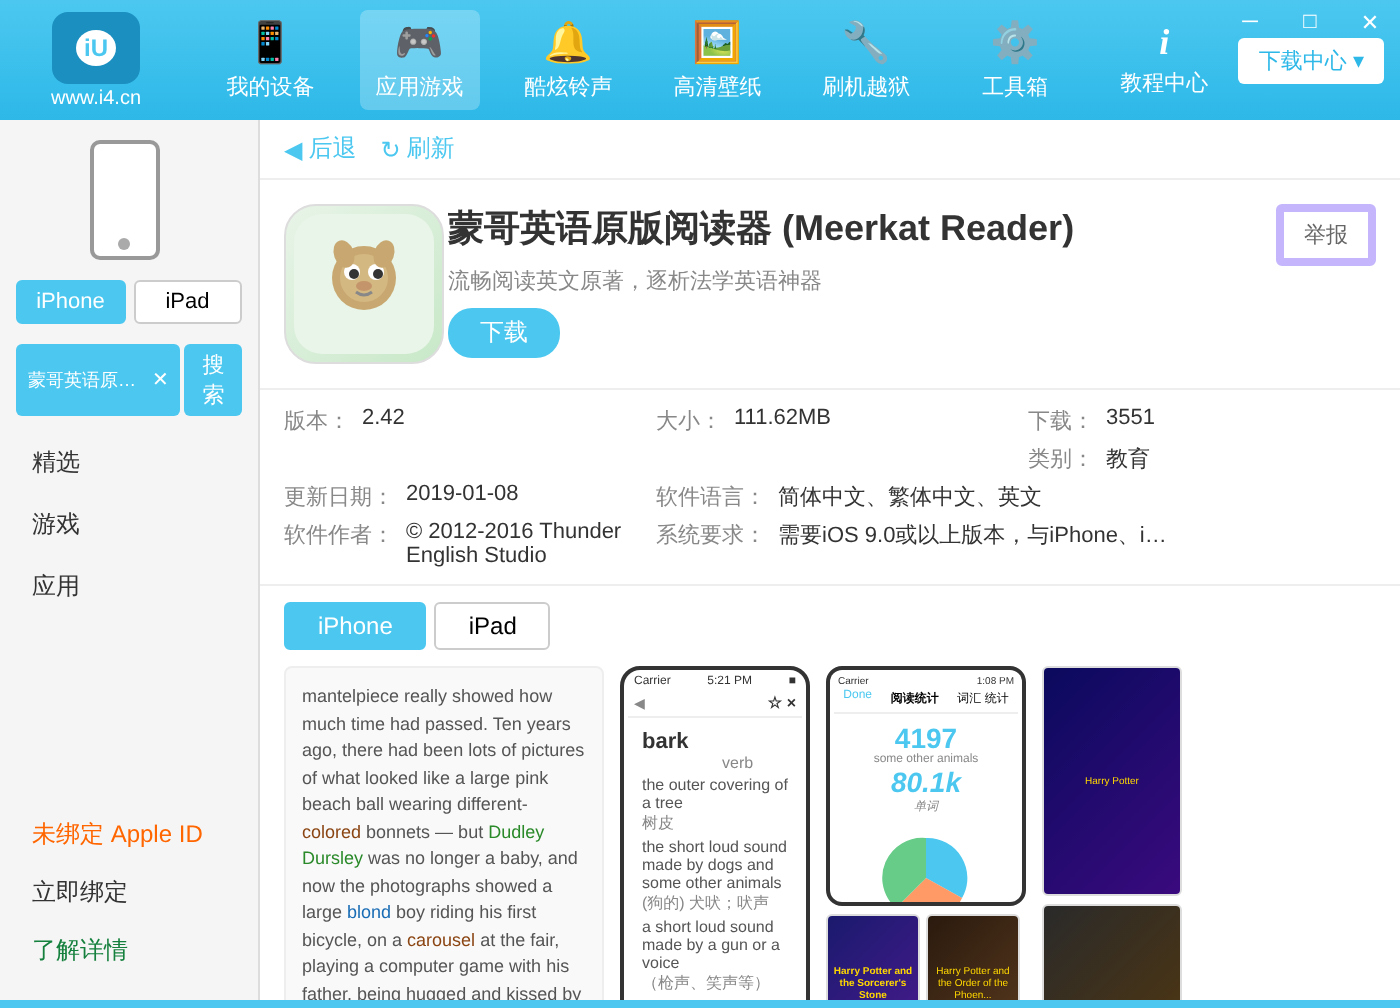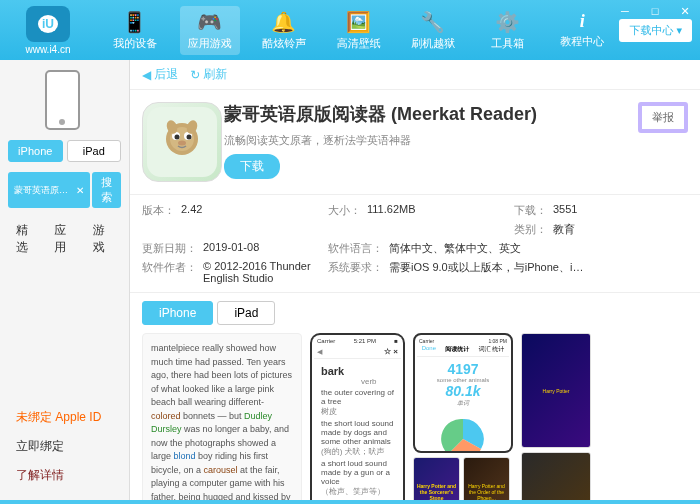--- a/index.html
+++ b/index.html
@@ -129,21 +129,21 @@
       background: #4cc8f0;
       color: white;
       border: none;
       padding: 3px 8px;
       border-radius: 3px;
       font-size: 11px;
       cursor: pointer;
     }
     .sidebar-menu {
       display: flex;
-      flex-direction: row;
+      flex-direction: column;
       gap: 2px;
       flex: 1;
       justify-content: center;
     }
     .sidebar-item {
       padding: 6px 8px;
       cursor: pointer;
       border-radius: 3px;
       font-size: 12px;
       color: #333;
@@ -154,21 +154,21 @@
       cursor: pointer;
       font-size: 12px;
     }
     .fix-item {
       color: #333;
       padding: 6px 8px;
       cursor: pointer;
       font-size: 12px;
     }
     .learn-item {
-      color: #7f1d1d;
+      color: #15803d;
       padding: 6px 8px;
       cursor: pointer;
       font-size: 12px;
     }
 
     
     .content {
       flex: 1;
       background: white;
       overflow-y: auto;
@@ -421,22 +421,22 @@
       </div>
       <div class="search-bar">
         <div class="search-tag">
           <span style="font-size:9px; max-width:60px; overflow:hidden; white-space:nowrap; text-overflow:ellipsis;">蒙哥英语原版阅...</span>
           <span class="close">✕</span>
         </div>
         <button class="search-btn">搜索</button>
       </div>
       <div class="sidebar-menu">
         <div class="sidebar-item">精选</div>
+        <div class="sidebar-item">游戏</div>
         <div class="sidebar-item">应用</div>
-        <div class="sidebar-item">游戏</div>
       </div>
       <div style="flex:1;"></div>
       <div class="apple-id-item">未绑定 Apple ID</div>
       <div class="fix-item">立即绑定</div>
       <div class="learn-item">了解详情</div>
     </div>
 
     <div class="content">
 
       <div class="toolbar">

